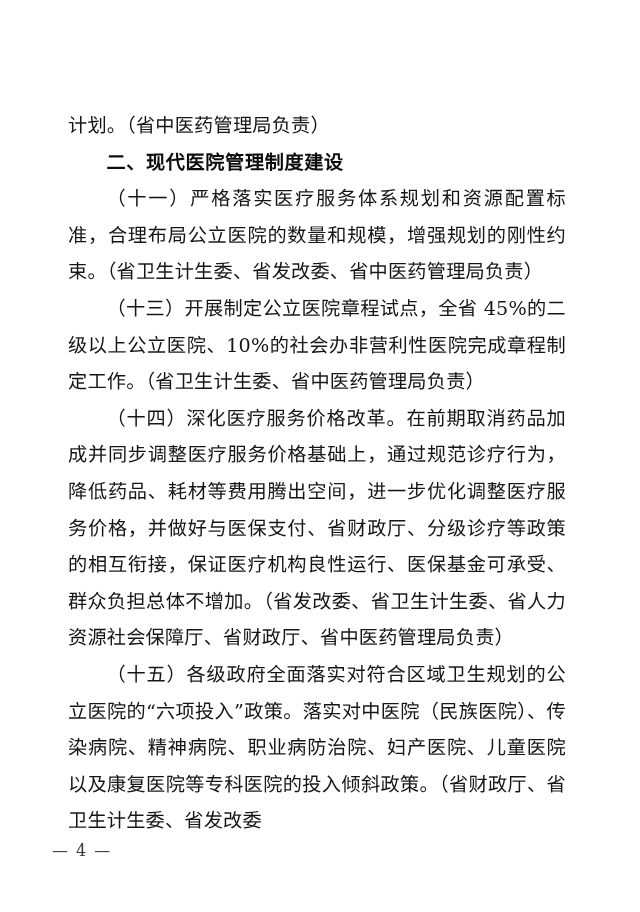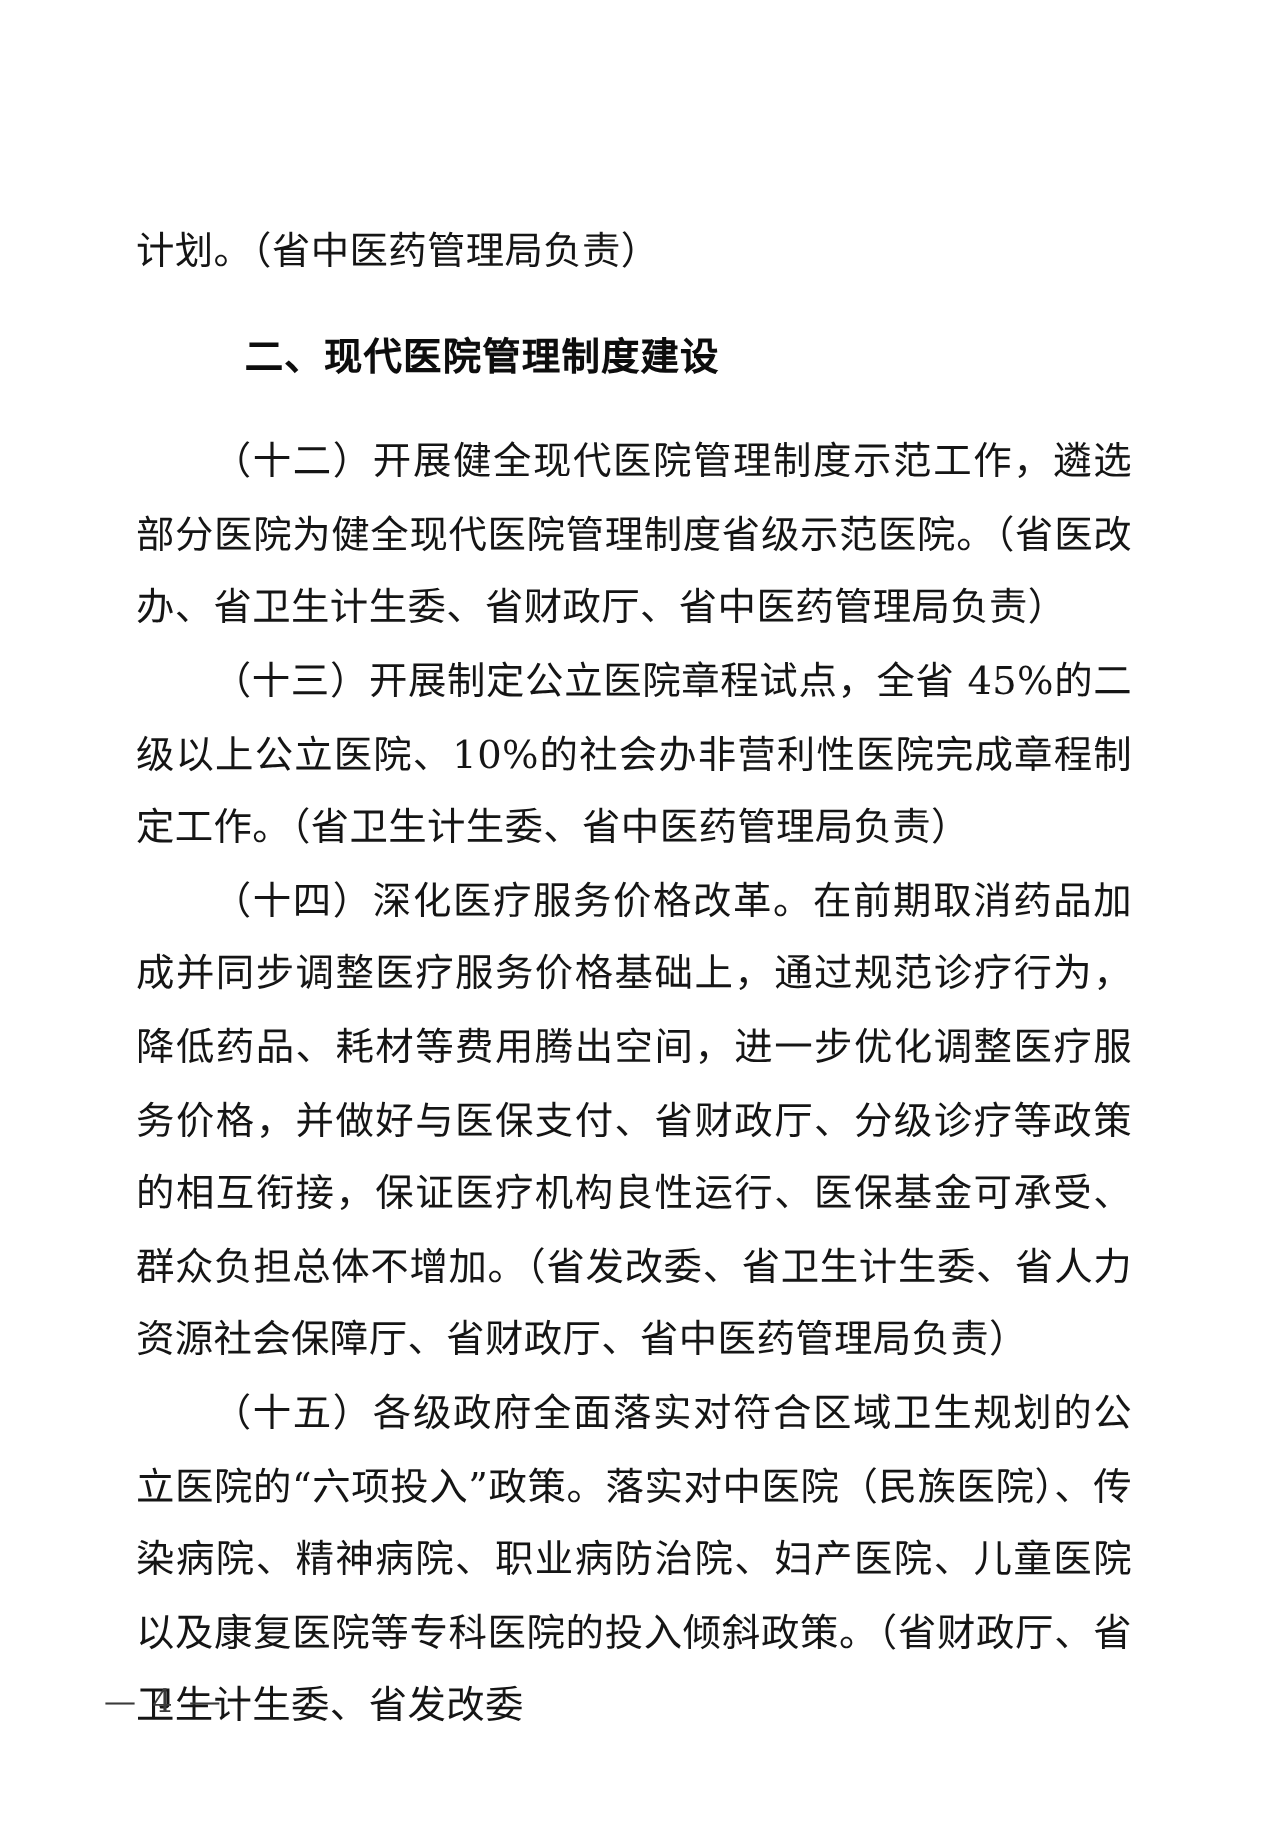--- a/index.html
+++ b/index.html
@@ -51,21 +51,21 @@
     text-indent: 0;
   }
 
   
   .para.indent {
     text-indent: 38.4px;
   }
 
   
   .heading {
-    margin: 16px;
+    margin: 0;
     font-family: "DejaVu Sans", "Liberation Sans", sans-serif;
     font-size: 19.2px;
     line-height: 36.6px;
     font-weight: 700;
     text-indent: 38.4px;
     letter-spacing: 0.6px;
     color: #0d0d0d;
   }
 
   
@@ -85,22 +85,22 @@
 <body>
 
 <div class="page">
 
   <div class="text-column">
 
     <p class="para no-indent">计划。（省中医药管理局负责）</p>
 
     <h2 class="heading">二、现代医院管理制度建设</h2>
 
+    <p class="para indent">（十一）严格落实医疗服务体系规划和资源配置标准，合理布局公立医院的数量和规模，增强规划的刚性约束。（省卫生计生委、省发改委、省中医药管理局负责）</p>
 
-    <p class="para indent">（十二）开展健全现代医院管理制度示范工作，遴选部分医院为健全现代医院管理制度省级示范医院。（省医改办、省卫生计生委、省财政厅、省中医药管理局负责）</p>
 
     <p class="para indent">（十三）开展制定公立医院章程试点，全省 45%的二级以上公立医院、10%的社会办非营利性医院完成章程制定工作。（省卫生计生委、省中医药管理局负责）</p>
 
     <p class="para indent">（十四）深化医疗服务价格改革。在前期取消药品加成并同步调整医疗服务价格基础上，通过规范诊疗行为，降低药品、耗材等费用腾出空间，进一步优化调整医疗服务价格，并做好与医保支付、省财政厅、分级诊疗等政策的相互衔接，保证医疗机构良性运行、医保基金可承受、群众负担总体不增加。（省发改委、省卫生计生委、省人力资源社会保障厅、省财政厅、省中医药管理局负责）</p>
 
     <p class="para indent">（十五）各级政府全面落实对符合区域卫生规划的公立医院的“六项投入”政策。落实对中医院（民族医院）、传染病院、精神病院、职业病防治院、妇产医院、儿童医院以及康复医院等专科医院的投入倾斜政策。（省财政厅、省卫生计生委、省发改委</p>
 
   </div>
 
   <div class="page-number">— 4 —</div>

